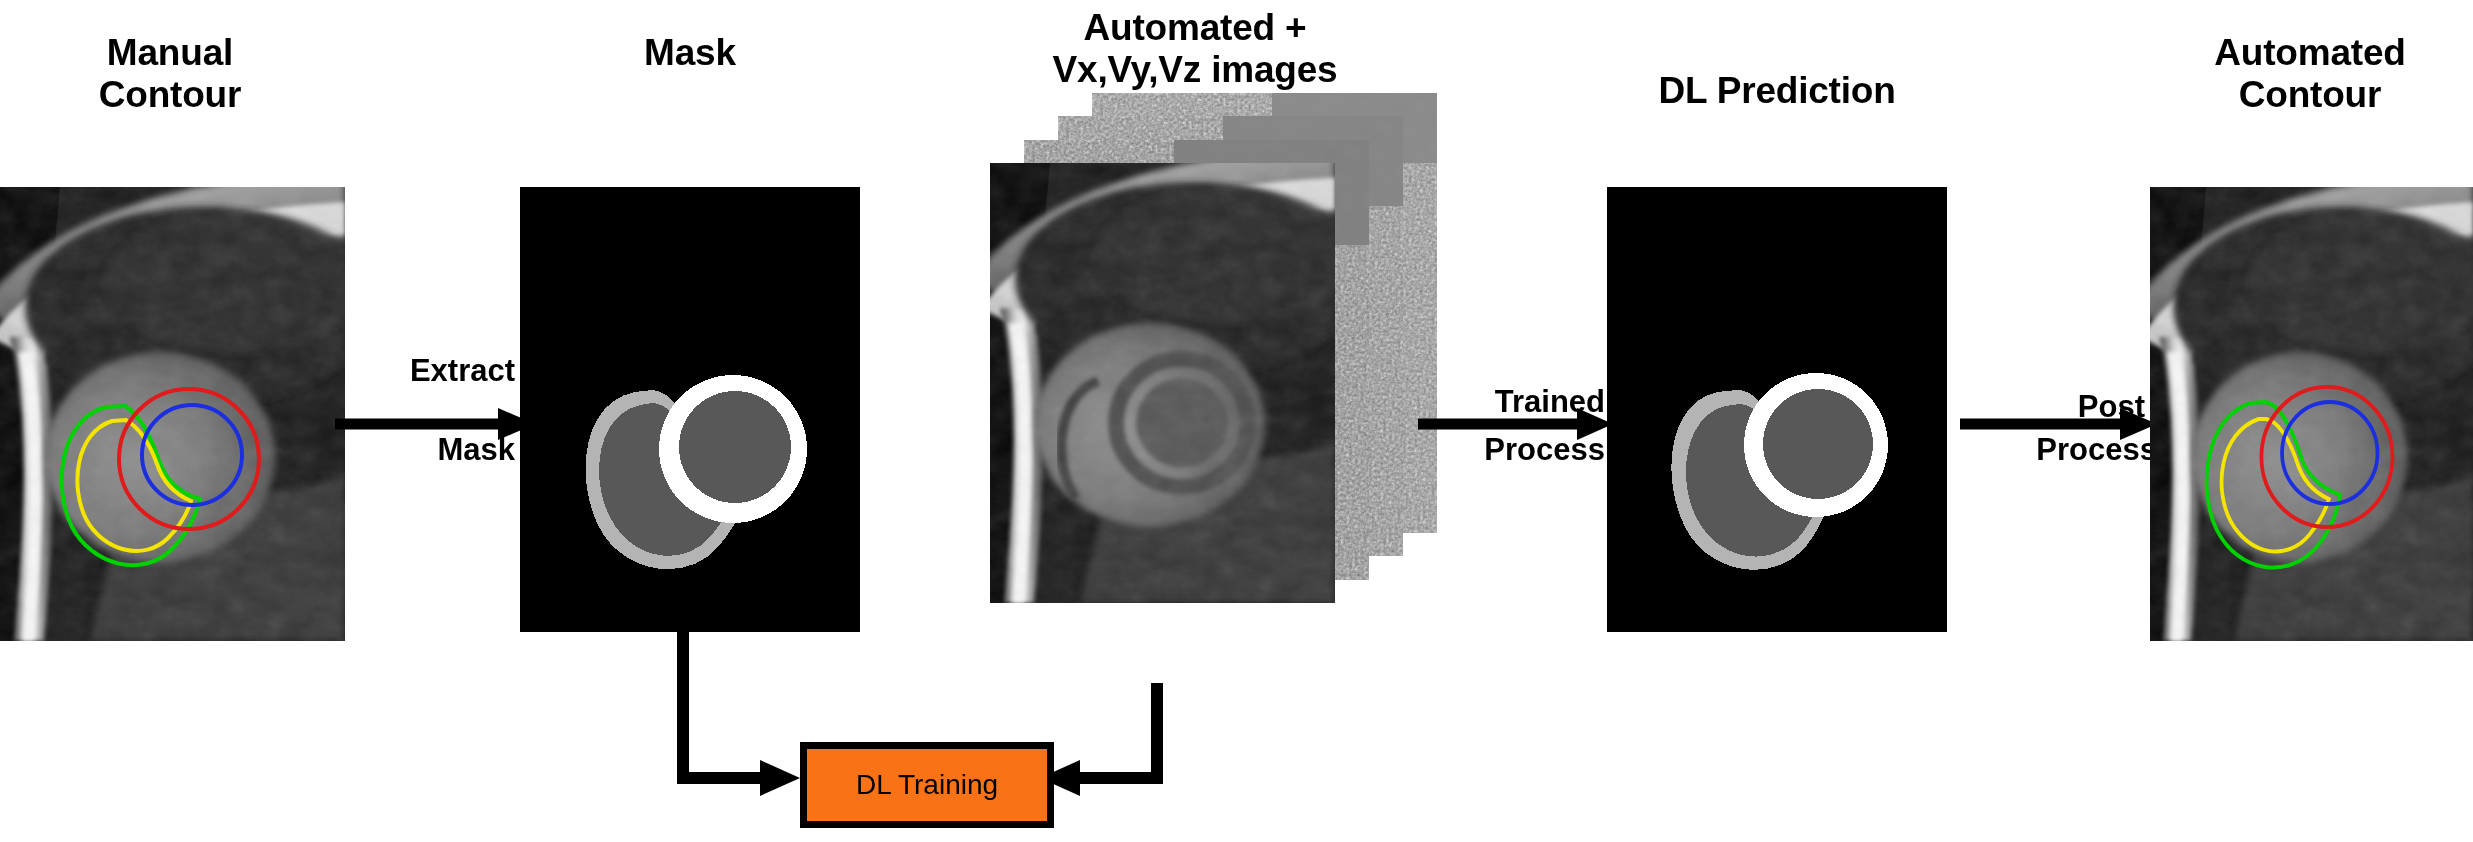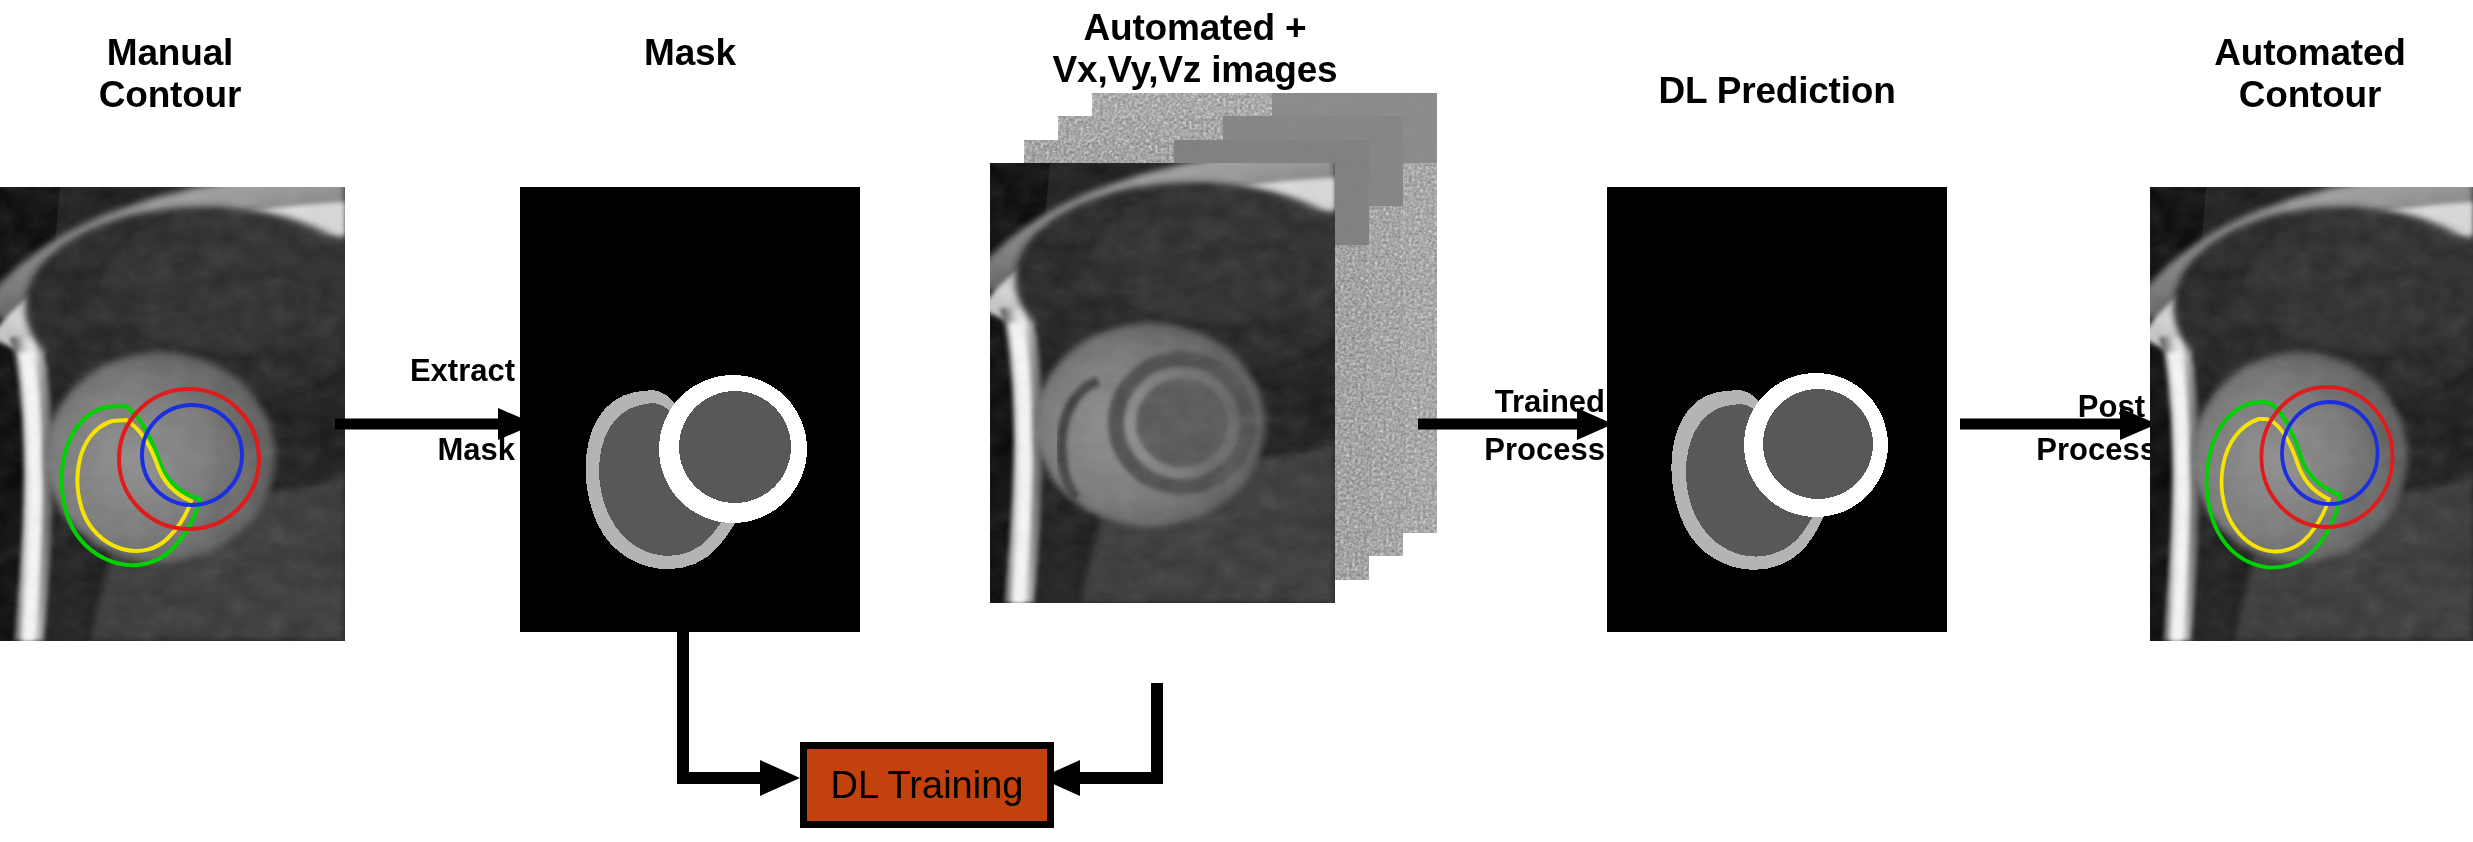--- a/index.html
+++ b/index.html
@@ -15,23 +15,23 @@
   .panel{position:absolute;overflow:hidden;background:#000;}
   .panel svg{display:block;width:100%;height:100%;}
 
   
   .arrow-group{position:absolute;}
   .arrow-label{position:absolute;text-align:right;font-weight:bold;
                color:#000;font-size:31px;line-height:1.05;white-space:nowrap;}
   .arrow-svg{position:absolute;left:0;top:0;}
 
   
-  .dlbox{position:absolute;border:7px solid #000;background:#c2410c;
+  .dlbox{position:absolute;border:7px solid #000;background:#f97316;
          display:flex;align-items:center;justify-content:center;
-         font-size:38px;font-weight:normal;color:#000;}
+         font-size:28px;font-weight:normal;color:#000;}
 </style>
 </head>
 <body>
 
 <div class="stage">
 
   <svg width="0" height="0" style="position:absolute">
     <defs>
       <filter id="mriNoise" x="0%" y="0%" width="100%" height="100%">
         <feTurbulence type="fractalNoise" baseFrequency="0.035 0.05" numOctaves="4" seed="7" result="t"></feTurbulence>

